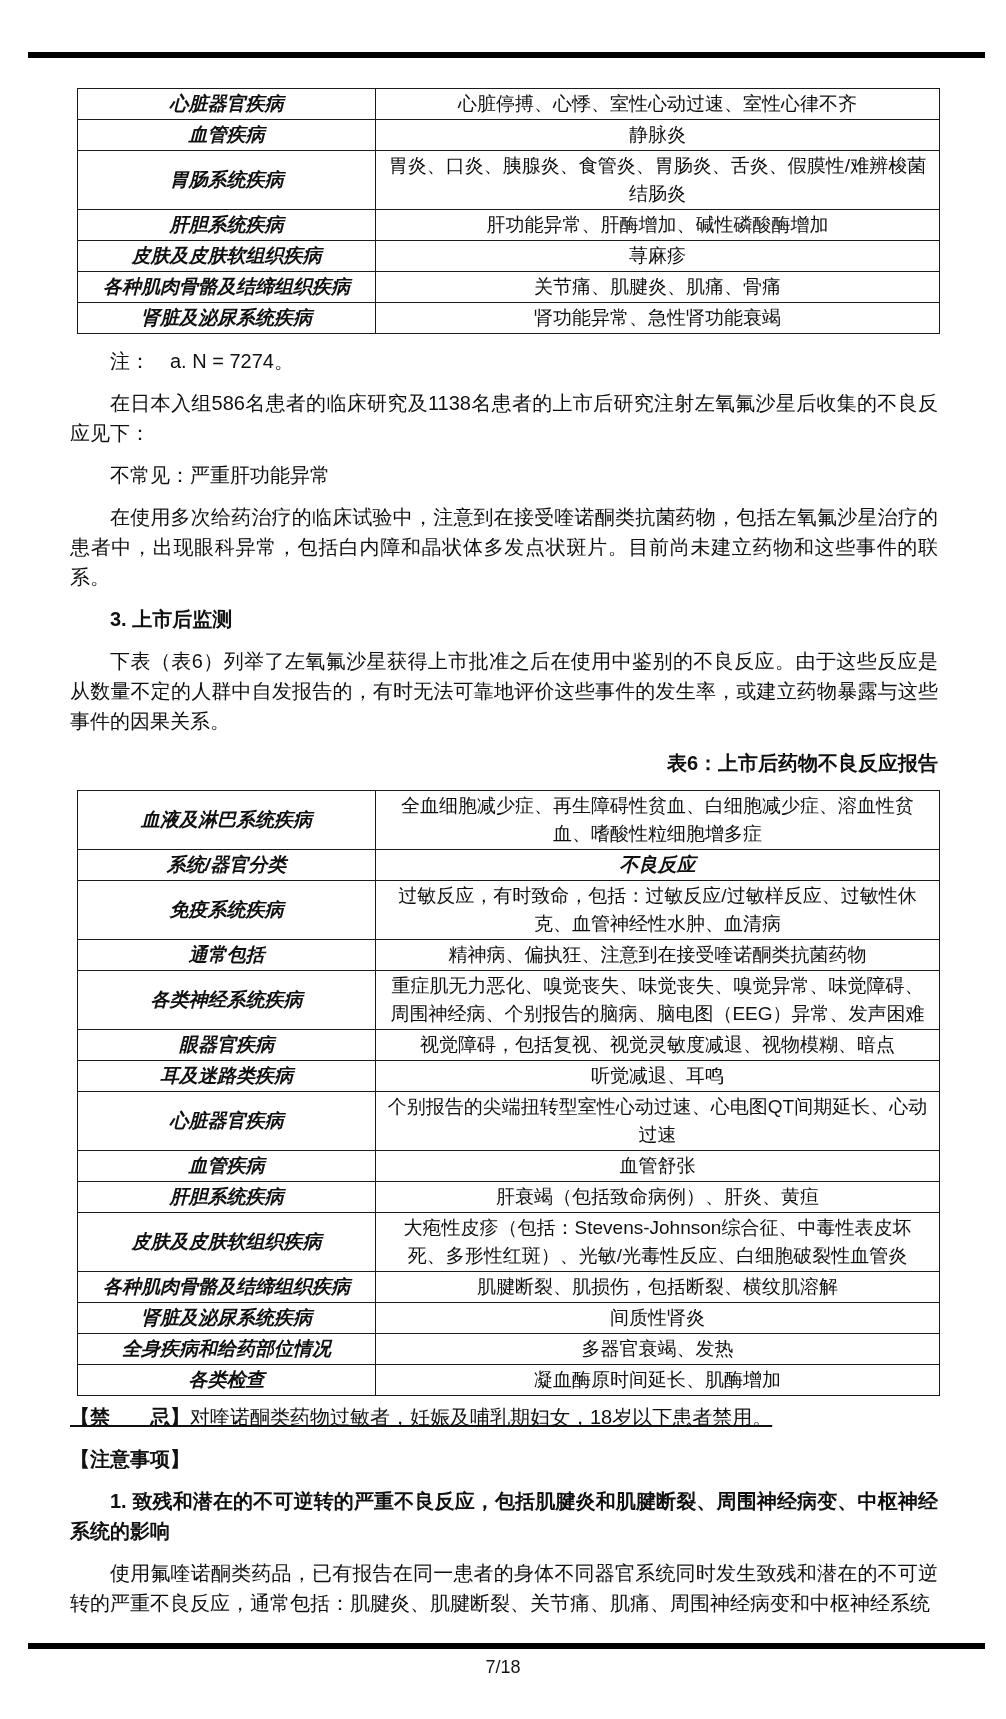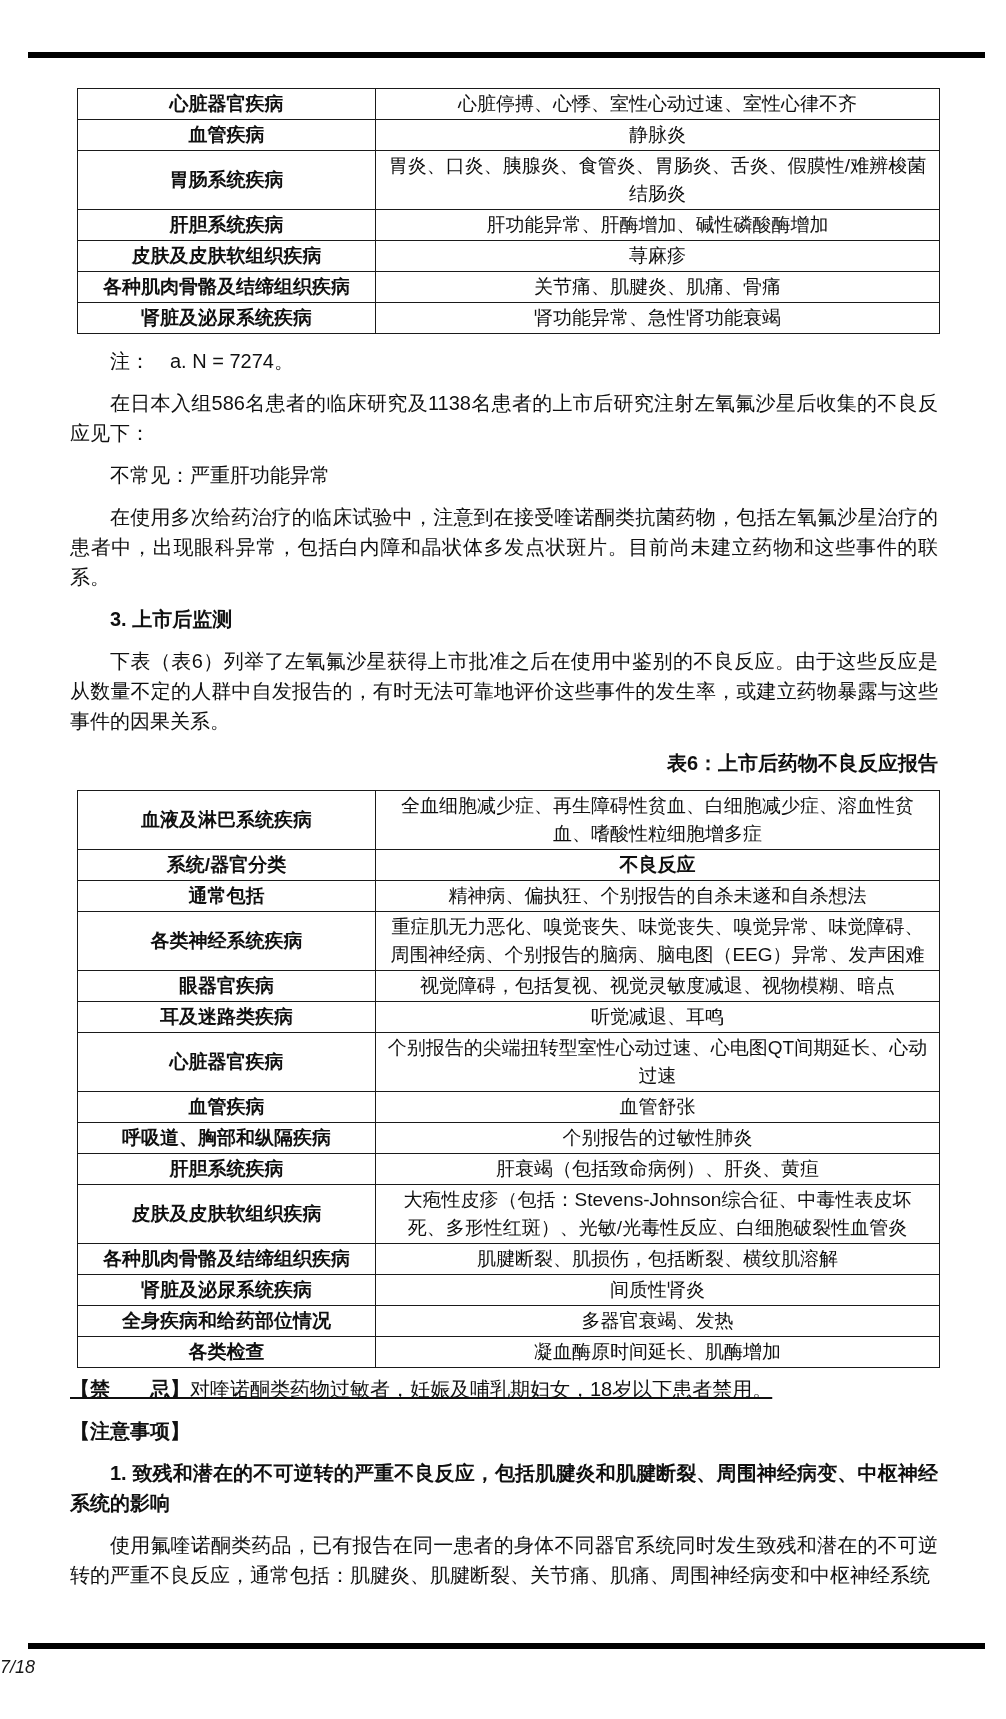--- a/index.html
+++ b/index.html
@@ -22,24 +22,24 @@
     height: 6px;
     background: #000000;
   }
   .hr-top { top: 52px; }
   .hr-bottom { top: 1643px; }
   .page-num {
     position: absolute;
     top: 1656px;
     left: 0;
     width: 1006px;
+    text-align: center;
     font-size: 18px;
     line-height: 22px;
     color: #151515;
-    font-style: italic;
   }
   .content {
     position: absolute;
     top: 88px;
     left: 58px;
     width: 892px;
     font-size: 20px;
     line-height: 30px;
     text-align: justify;
   }
@@ -53,20 +53,21 @@
     border: 1.5px solid #1a1a1a;
     text-align: center;
     vertical-align: middle;
     font-size: 19px;
     line-height: 28px;
     padding: 1px 10px;
     word-break: break-word;
   }
   table.adr td.cat, table.adr th {
     font-weight: bold;
+    font-style: italic;
   }
   table.adr .col-cat { width: 298px; }
   p { margin: 12px; }
   .indent { text-indent: 2em; }
   .bold { font-weight: bold; }
   .caption {
     text-align: right;
     font-weight: bold;
     text-indent: 0;
   }
@@ -133,46 +134,46 @@
     <tbody>
       <tr>
         <td class="cat">血液及淋巴系统疾病</td>
         <td>全血细胞减少症、再生障碍性贫血、白细胞减少症、溶血性贫血、嗜酸性粒细胞增多症</td>
       </tr>
       <tr>
         <th>系统/器官分类</th>
         <th>不良反应</th>
       </tr>
       <tr>
+        <td class="cat">免疫系统疾病</td>
+        <td>过敏反应，有时致命，包括：过敏反应/过敏样反应、过敏性休克、血管神经性水肿、血清病</td>
+      </tr>
+      <tr>
         <td class="cat">通常包括</td>
-        <td>精神病、偏执狂、个别报告的自杀未遂和自杀想法</td>
+        <td>精神病、偏执狂、注意到在接受喹诺酮类抗菌药物</td>
       </tr>
       <tr>
         <td class="cat">各类神经系统疾病</td>
         <td>重症肌无力恶化、嗅觉丧失、味觉丧失、嗅觉异常、味觉障碍、周围神经病、个别报告的脑病、脑电图（EEG）异常、发声困难</td>
       </tr>
       <tr>
         <td class="cat">眼器官疾病</td>
         <td>视觉障碍，包括复视、视觉灵敏度减退、视物模糊、暗点</td>
       </tr>
       <tr>
         <td class="cat">耳及迷路类疾病</td>
         <td>听觉减退、耳鸣</td>
       </tr>
       <tr>
         <td class="cat">心脏器官疾病</td>
         <td>个别报告的尖端扭转型室性心动过速、心电图QT间期延长、心动过速</td>
       </tr>
       <tr>
         <td class="cat">血管疾病</td>
         <td>血管舒张</td>
-      </tr>
-      <tr>
-        <td class="cat">呼吸道、胸部和纵隔疾病</td>
-        <td>个别报告的过敏性肺炎</td>
       </tr>
       <tr>
         <td class="cat">肝胆系统疾病</td>
         <td>肝衰竭（包括致命病例）、肝炎、黄疸</td>
       </tr>
       <tr>
         <td class="cat">皮肤及皮肤软组织疾病</td>
         <td>大疱性皮疹（包括：Stevens-Johnson综合征、中毒性表皮坏死、多形性红斑）、光敏/光毒性反应、白细胞破裂性血管炎</td>
       </tr>
       <tr>

